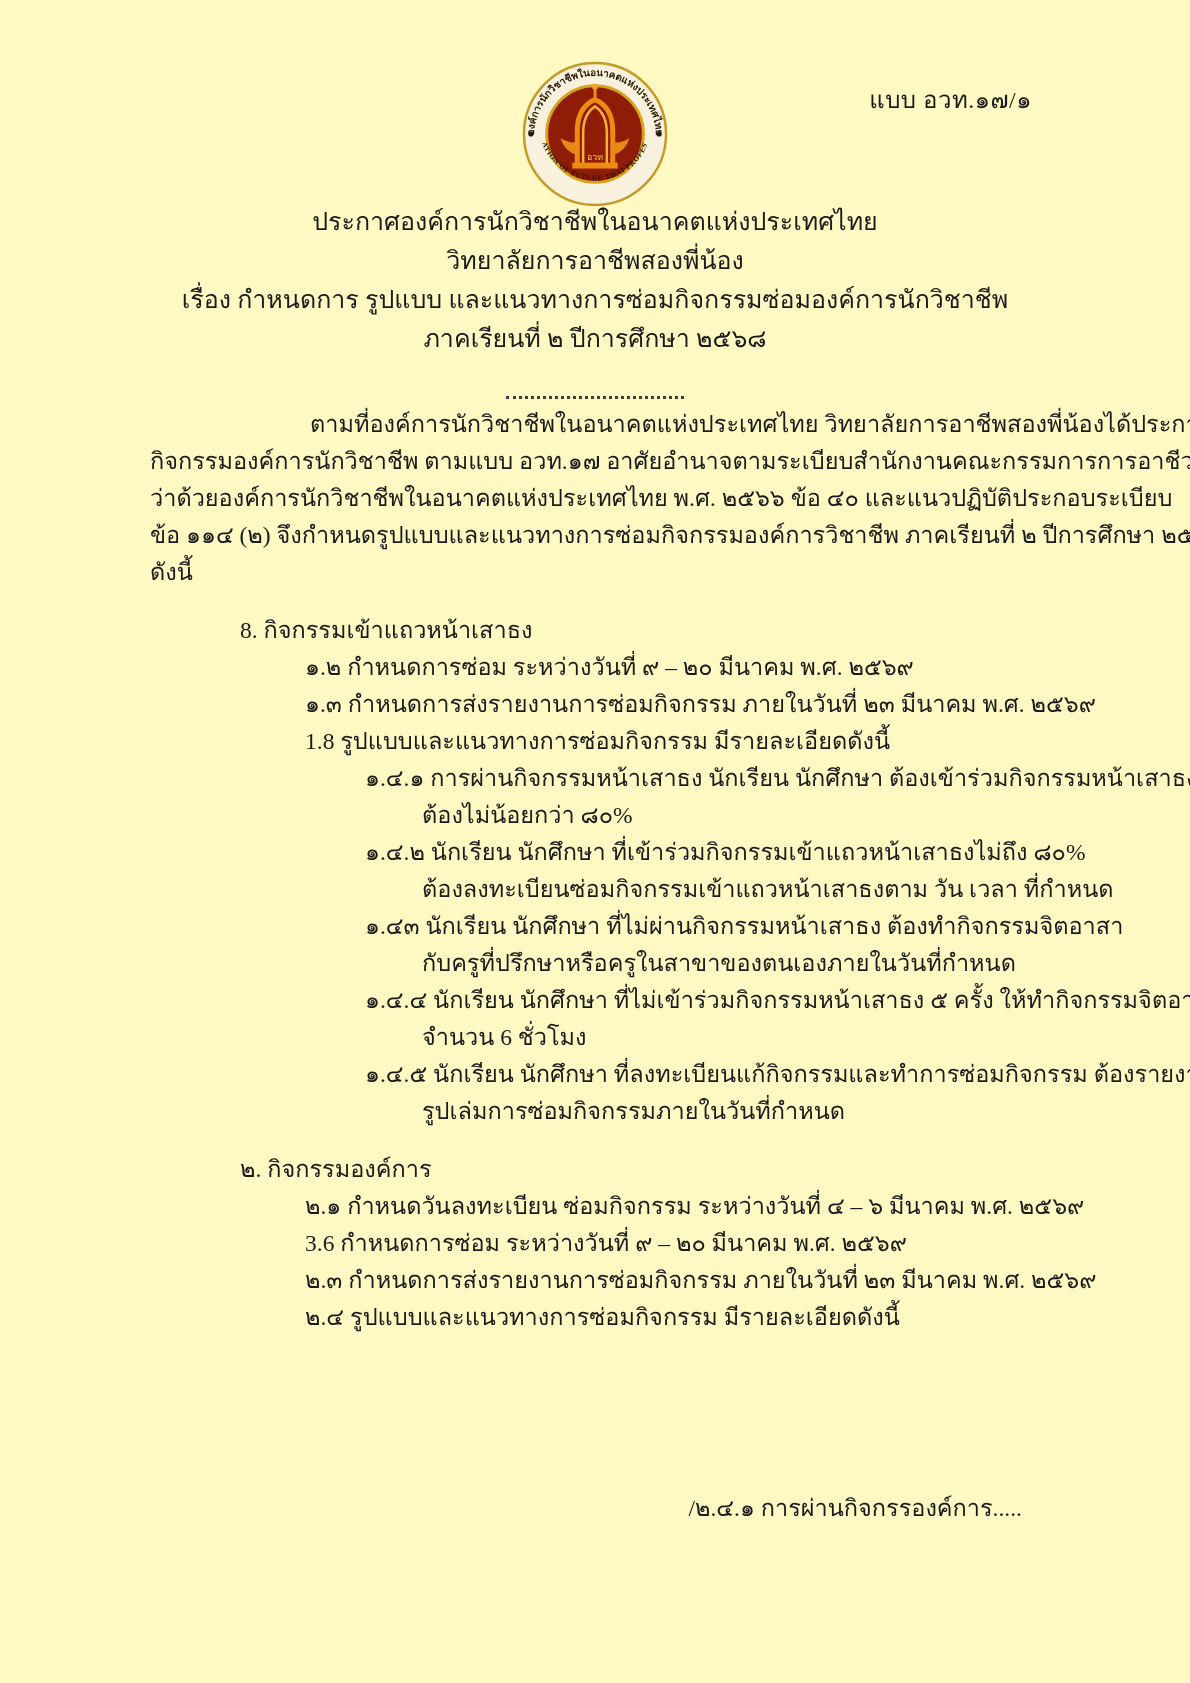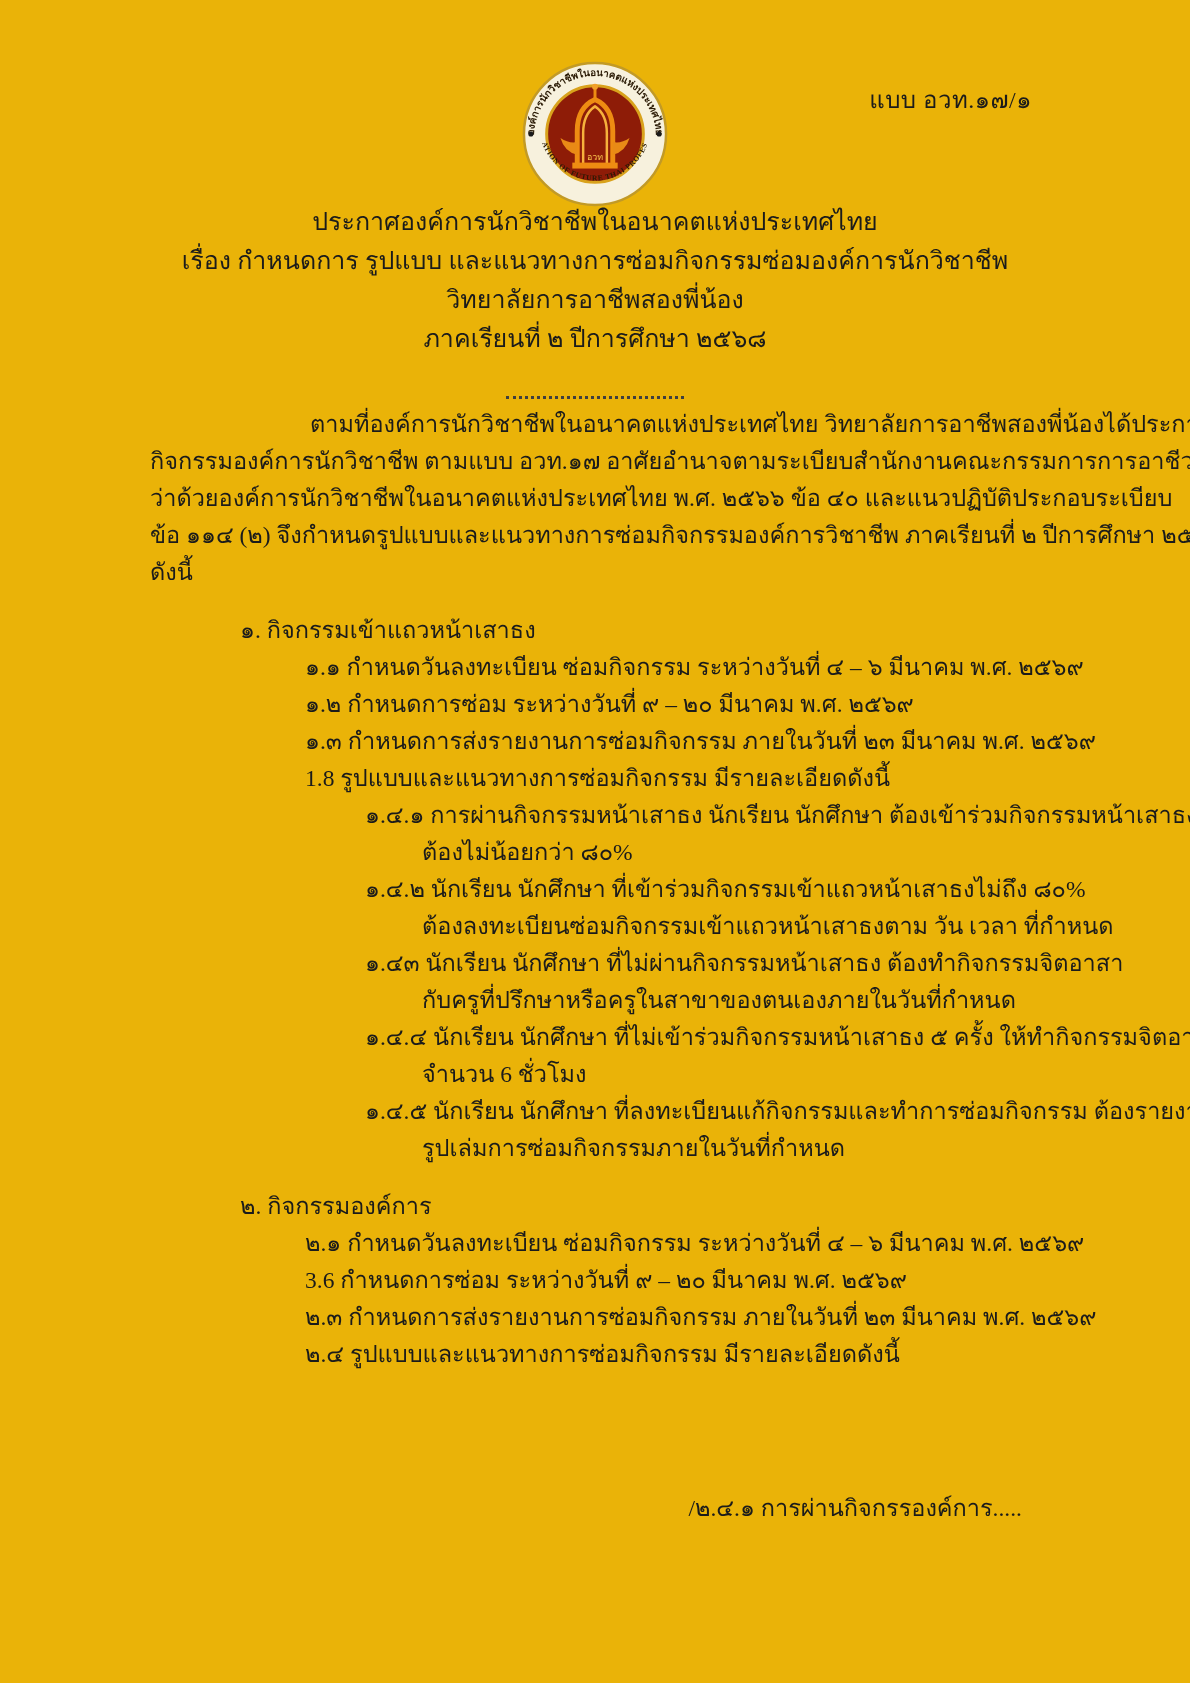--- a/index.html
+++ b/index.html
@@ -1,20 +1,20 @@
 <!DOCTYPE html>
 <html><head>
 <meta charset="utf-8">
 <style>
   html,body{margin:0;padding:0;background:#e8e8e8;}
   .page{
     position:relative;
     width:1190px;height:1683px;
     margin:0 auto;
-    background:#eab308;
+    background:#fef9c3;
     font-family:"Liberation Serif","DejaVu Sans",serif;
     color:#1b1b1b;
     overflow:hidden;
   }
   .form-code{
     position:absolute;top:80px;right:158px;
     font-size:24px;letter-spacing:.5px;
   }
   .logo-wrap{
     position:absolute;top:60px;left:50%;transform:translateX(-50%);
@@ -74,37 +74,36 @@
         <path d="M57,96 Q44,93 40,79 Q49,85 57,83 Z" fill="#e98a16"></path>
         <path d="M93,96 Q106,93 110,79 Q101,85 93,83 Z" fill="#e98a16"></path>
         <rect x="52" y="104" width="46" height="6" fill="#ee8c12"></rect>
         <text x="75" y="101" font-size="9" fill="#f8c14b" text-anchor="middle">อวท</text>
       </g>
     </svg>
   </div>
 
   <div class="title-block">
     <div>ประกาศองค์การนักวิชาชีพในอนาคตแห่งประเทศไทย</div>
+    <div>วิทยาลัยการอาชีพสองพี่น้อง</div>
     <div>เรื่อง กำหนดการ รูปแบบ และแนวทางการซ่อมกิจกรรมซ่อมองค์การนักวิชาชีพ</div>
-    <div>วิทยาลัยการอาชีพสองพี่น้อง</div>
     <div>ภาคเรียนที่ ๒ ปีการศึกษา ๒๕๖๘</div>
   </div>
 
   <div class="separator"></div>
 
   <div class="content">
 
     <div class="bline indent">ตามที่องค์การนักวิชาชีพในอนาคตแห่งประเทศไทย วิทยาลัยการอาชีพสองพี่น้องได้ประกาศผล</div>
     <div class="bline">กิจกรรมองค์การนักวิชาชีพ ตามแบบ อวท.๑๗ อาศัยอำนาจตามระเบียบสำนักงานคณะกรรมการการอาชีวศึกษา</div>
     <div class="bline">ว่าด้วยองค์การนักวิชาชีพในอนาคตแห่งประเทศไทย พ.ศ. ๒๕๖๖ ข้อ ๔๐ และแนวปฏิบัติประกอบระเบียบ</div>
     <div class="bline">ข้อ ๑๑๔ (๒) จึงกำหนดรูปแบบและแนวทางการซ่อมกิจกรรมองค์การวิชาชีพ ภาคเรียนที่ ๒ ปีการศึกษา ๒๕๖๘</div>
     <div class="bline">ดังนี้</div>
 
-    <div class="sec-heading">๑. กิจกรรมเข้าแถวหน้าเสาธง</div>
-    <div class="item">๑.๑ กำหนดวันลงทะเบียน ซ่อมกิจกรรม ระหว่างวันที่ ๔ – ๖ มีนาคม พ.ศ. ๒๕๖๙</div>
+    <div class="sec-heading">8. กิจกรรมเข้าแถวหน้าเสาธง</div>
     <div class="item">๑.๒ กำหนดการซ่อม ระหว่างวันที่ ๙ – ๒๐ มีนาคม พ.ศ. ๒๕๖๙</div>
     <div class="item">๑.๓ กำหนดการส่งรายงานการซ่อมกิจกรรม ภายในวันที่ ๒๓ มีนาคม พ.ศ. ๒๕๖๙</div>
     <div class="item">1.8 รูปแบบและแนวทางการซ่อมกิจกรรม มีรายละเอียดดังนี้</div>
 
     <div class="sub">๑.๔.๑ การผ่านกิจกรรมหน้าเสาธง นักเรียน นักศึกษา ต้องเข้าร่วมกิจกรรมหน้าเสาธง</div>
     <div class="subcont">ต้องไม่น้อยกว่า ๘๐%</div>
     <div class="sub">๑.๔.๒ นักเรียน นักศึกษา ที่เข้าร่วมกิจกรรมเข้าแถวหน้าเสาธงไม่ถึง ๘๐%</div>
     <div class="subcont">ต้องลงทะเบียนซ่อมกิจกรรมเข้าแถวหน้าเสาธงตาม วัน เวลา ที่กำหนด</div>
     <div class="sub">๑.๔๓ นักเรียน นักศึกษา ที่ไม่ผ่านกิจกรรมหน้าเสาธง ต้องทำกิจกรรมจิตอาสา</div>
     <div class="subcont">กับครูที่ปรึกษาหรือครูในสาขาของตนเองภายในวันที่กำหนด</div>

